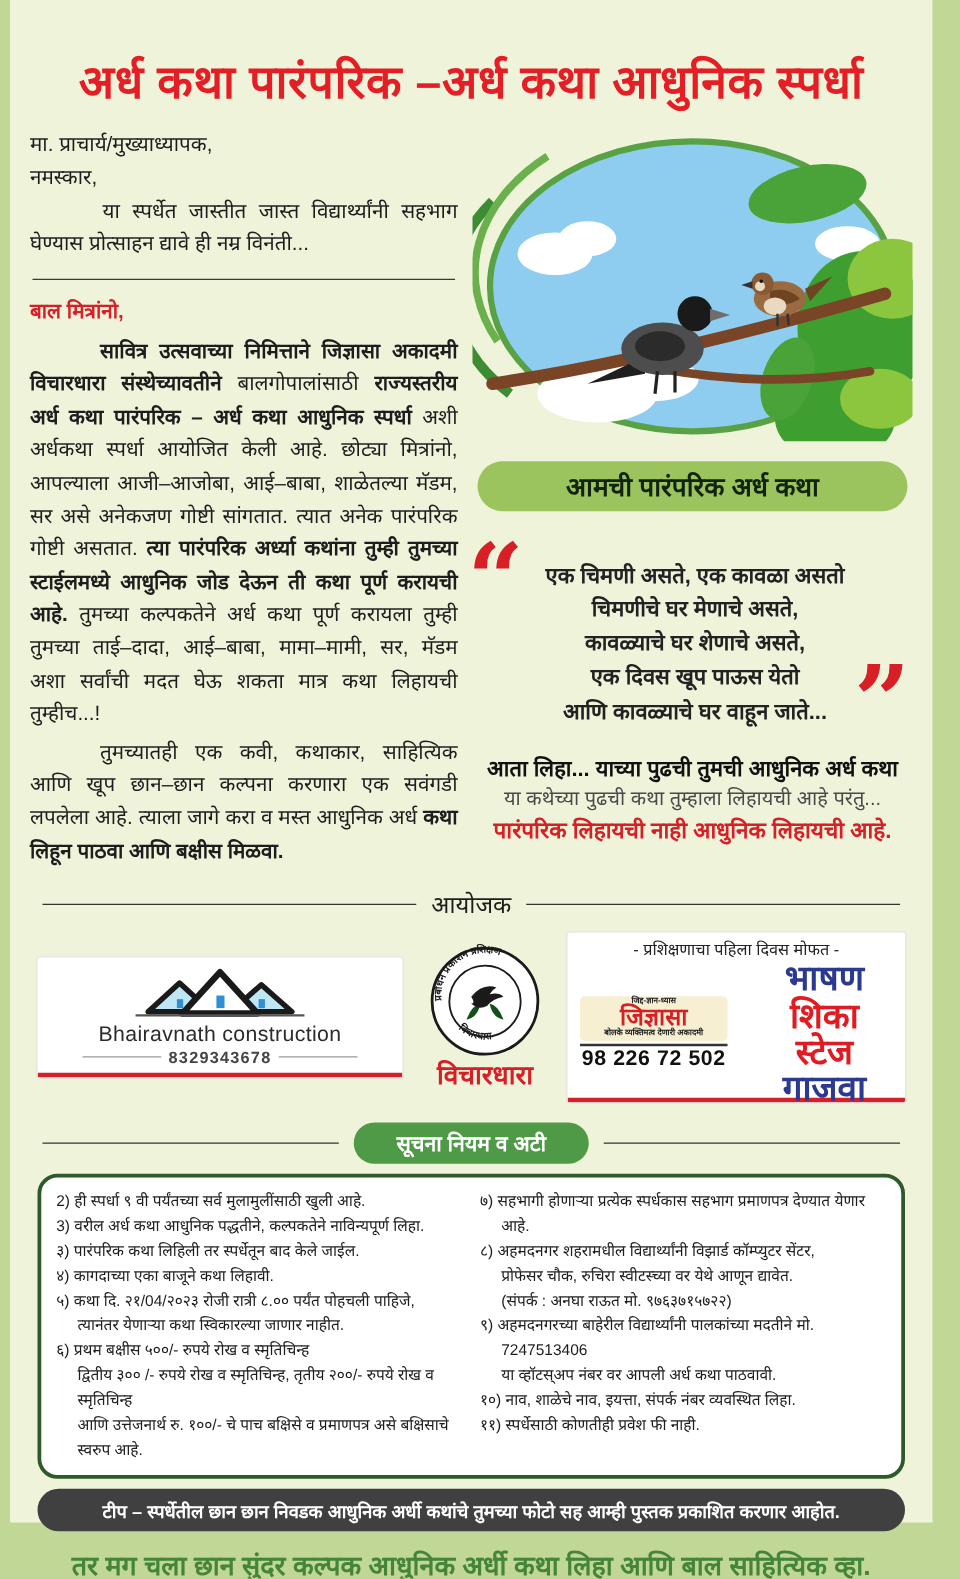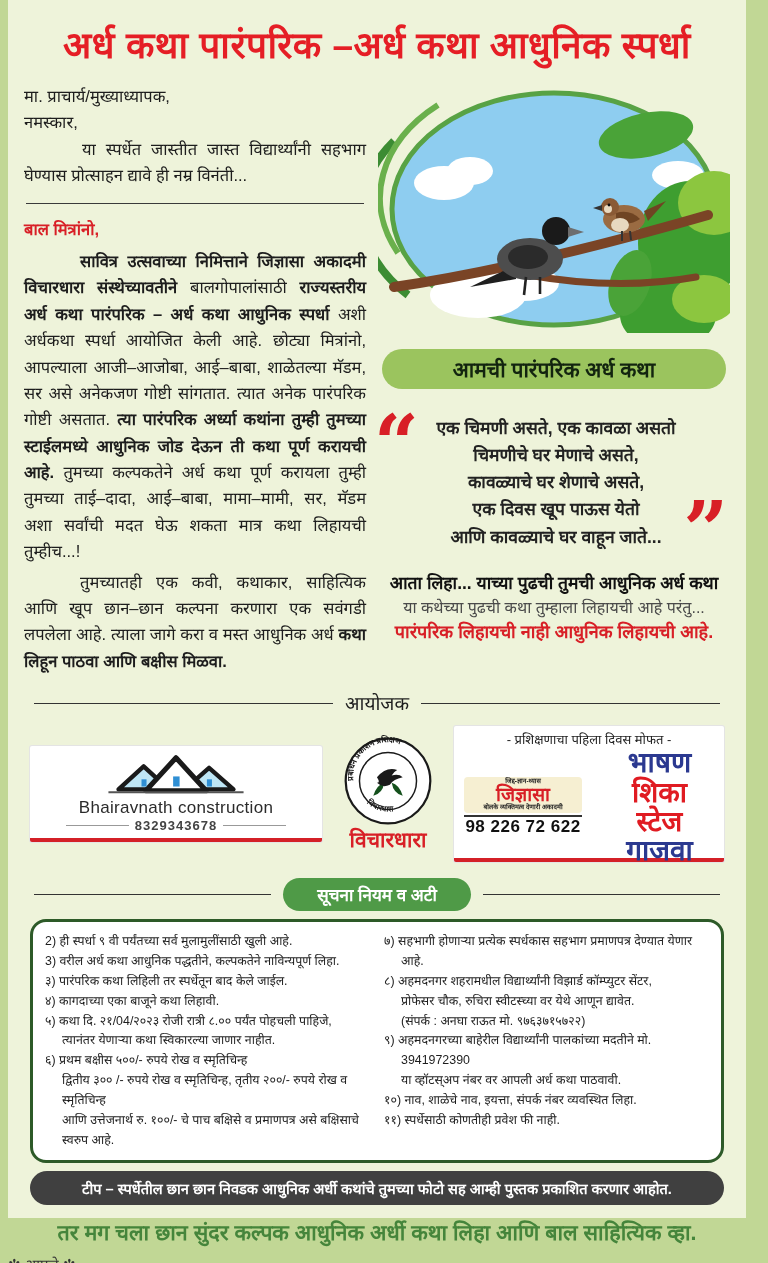--- a/index.html
+++ b/index.html
@@ -4,21 +4,21 @@
 <style>
   * { box-sizing: border-box; margin: 0; padding: 0; }
   html,body { background:#b9cf90; }
   body { font-family:"Liberation Sans","DejaVu Sans",sans-serif; }
   #poster { position:relative; width:768px; height:1263px; margin:0 auto;
             background:#c1d795; overflow:hidden; }
   #sheet { position:absolute; left:8px; top:0; width:738px; height:1218px;
            background:#eef3da; }
 
   
-  .title { margin-top:18px; text-align:center; color:#e51e25; font-weight:bold;
+  .title { margin-top:38px; text-align:center; color:#e51e25; font-weight:bold;
            font-size:37px; letter-spacing:0.5px; }
 
   
   .cols { display:flex; gap:12px; padding:14px 16px 0 16px; }
   .col-left { width:342px; flex:none; font-size:16.5px; color:#1d1d1d; line-height:1.6; }
   .col-right { flex:1; min-width:0; }
 
   .intro-line { text-align:left; }
   .intro-req { text-indent:58px; text-align:justify; }
   .thin-rule { border:none; border-top:1.6px solid #3a3a3a; margin:14px 2px 12px 2px; }
@@ -35,21 +35,21 @@
 
   
   .story-banner { margin:16px 4px 0 4px; background:#9bc45e; border-radius:22px;
                   text-align:center; font-size:21px; font-weight:bold; color:#12240f;
                   padding:6px 0; }
   .quote-zone { position:relative; padding:10px 26px 0 30px; }
   .q-mark { position:absolute; color:#d81f26; font-family:"DejaVu Serif",serif;
             font-size:78px; font-weight:bold; line-height:1; }
   .q-open { left:-4px; top:16px; }
   .q-close { right:2px; bottom:-18px; }
-  .story-lines { margin-top:16px; text-align:center; font-size:17.5px; font-weight:600;
+  .story-lines { margin-top:28px; text-align:center; font-size:17.5px; font-weight:600;
                  color:#222; line-height:1.55; }
   .after { text-align:center; margin-top:20px; line-height:1.45; }
   .after .l1 { font-weight:bold; font-size:17.5px; color:#111; }
   .after .l2 { font-size:16px; color:#4a4a4a; }
   .after .l3 { font-weight:bold; font-size:18px; color:#d81f26; }
 
   
   .divider { display:flex; align-items:center; gap:12px; margin:16px 26px 0 26px; }
   .divider .ln { flex:1; border-top:1.6px solid #333; }
   .divider .lbl { font-size:19px; color:#1d1d1d; }
@@ -241,21 +241,21 @@
 
       <div class="card card-academy">
         <div class="acad-offer">- प्रशिक्षणाचा पहिला दिवस मोफत -</div>
         <div class="acad-row">
           <div class="acad-left">
             <div class="jj-logo">
               <div class="jj-tag">जिद्द-ज्ञान-ध्यास</div>
               <div class="jj-brand">जिज्ञासा</div>
               <div class="jj-tag">बोलके व्यक्तिमत्व देणारी अकादमी</div>
             </div>
-            <div class="acad-phone">98 226 72 622</div>
+            <div class="acad-phone">98 226 72 502</div>
           </div>
           <div class="slogan">
             <div><span class="blue">भाषण</span> <span class="red">शिका</span></div>
             <div><span class="red">स्टेज</span> <span class="blue">गाजवा</span></div>
           </div>
         </div>
       </div>
     </div>
 
     <div class="divider">
@@ -274,21 +274,21 @@
 त्यानंतर येणाऱ्या कथा स्विकारल्या जाणार नाहीत.</div>
         <div class="rule">६) प्रथम बक्षीस ५००/- रुपये रोख व स्मृतिचिन्ह
 द्वितीय ३०० /- रुपये रोख व स्मृतिचिन्ह, तृतीय २००/- रुपये रोख व स्मृतिचिन्ह
 आणि उत्तेजनार्थ रु. १००/- चे पाच बक्षिसे व प्रमाणपत्र असे बक्षिसाचे स्वरुप आहे.</div>
       </div>
       <div class="rules-col">
         <div class="rule">७) सहभागी होणाऱ्या प्रत्येक स्पर्धकास सहभाग प्रमाणपत्र देण्यात येणार आहे.</div>
         <div class="rule">८) अहमदनगर शहरामधील विद्यार्थ्यांनी विझार्ड कॉम्प्युटर सेंटर,
 प्रोफेसर चौक, रुचिरा स्वीटस्च्या वर येथे आणून द्यावेत.
 (संपर्क : अनघा राऊत मो. ९७६३७१५७२२)</div>
-        <div class="rule">९) अहमदनगरच्या बाहेरील विद्यार्थ्यांनी पालकांच्या मदतीने मो. 3941972390
+        <div class="rule">९) अहमदनगरच्या बाहेरील विद्यार्थ्यांनी पालकांच्या मदतीने मो. 7247513406
 या व्हॉटस्अप नंबर वर आपली अर्ध कथा पाठवावी.</div>
         <div class="rule">१०) नाव, शाळेचे नाव, इयत्ता, संपर्क नंबर व्यवस्थित लिहा.</div>
         <div class="rule">११) स्पर्धेसाठी कोणतीही प्रवेश फी नाही.</div>
       </div>
     </div>
 
     <div class="tip-bar">टीप – स्पर्धेतील छान छान निवडक आधुनिक अर्धी कथांचे तुमच्या फोटो सह आम्ही पुस्तक प्रकाशित करणार आहोत.</div>
 
     <div class="call-line">तर मग चला छान सुंदर कल्पक आधुनिक अर्धी कथा लिहा आणि बाल साहित्यिक व्हा.</div>
 

